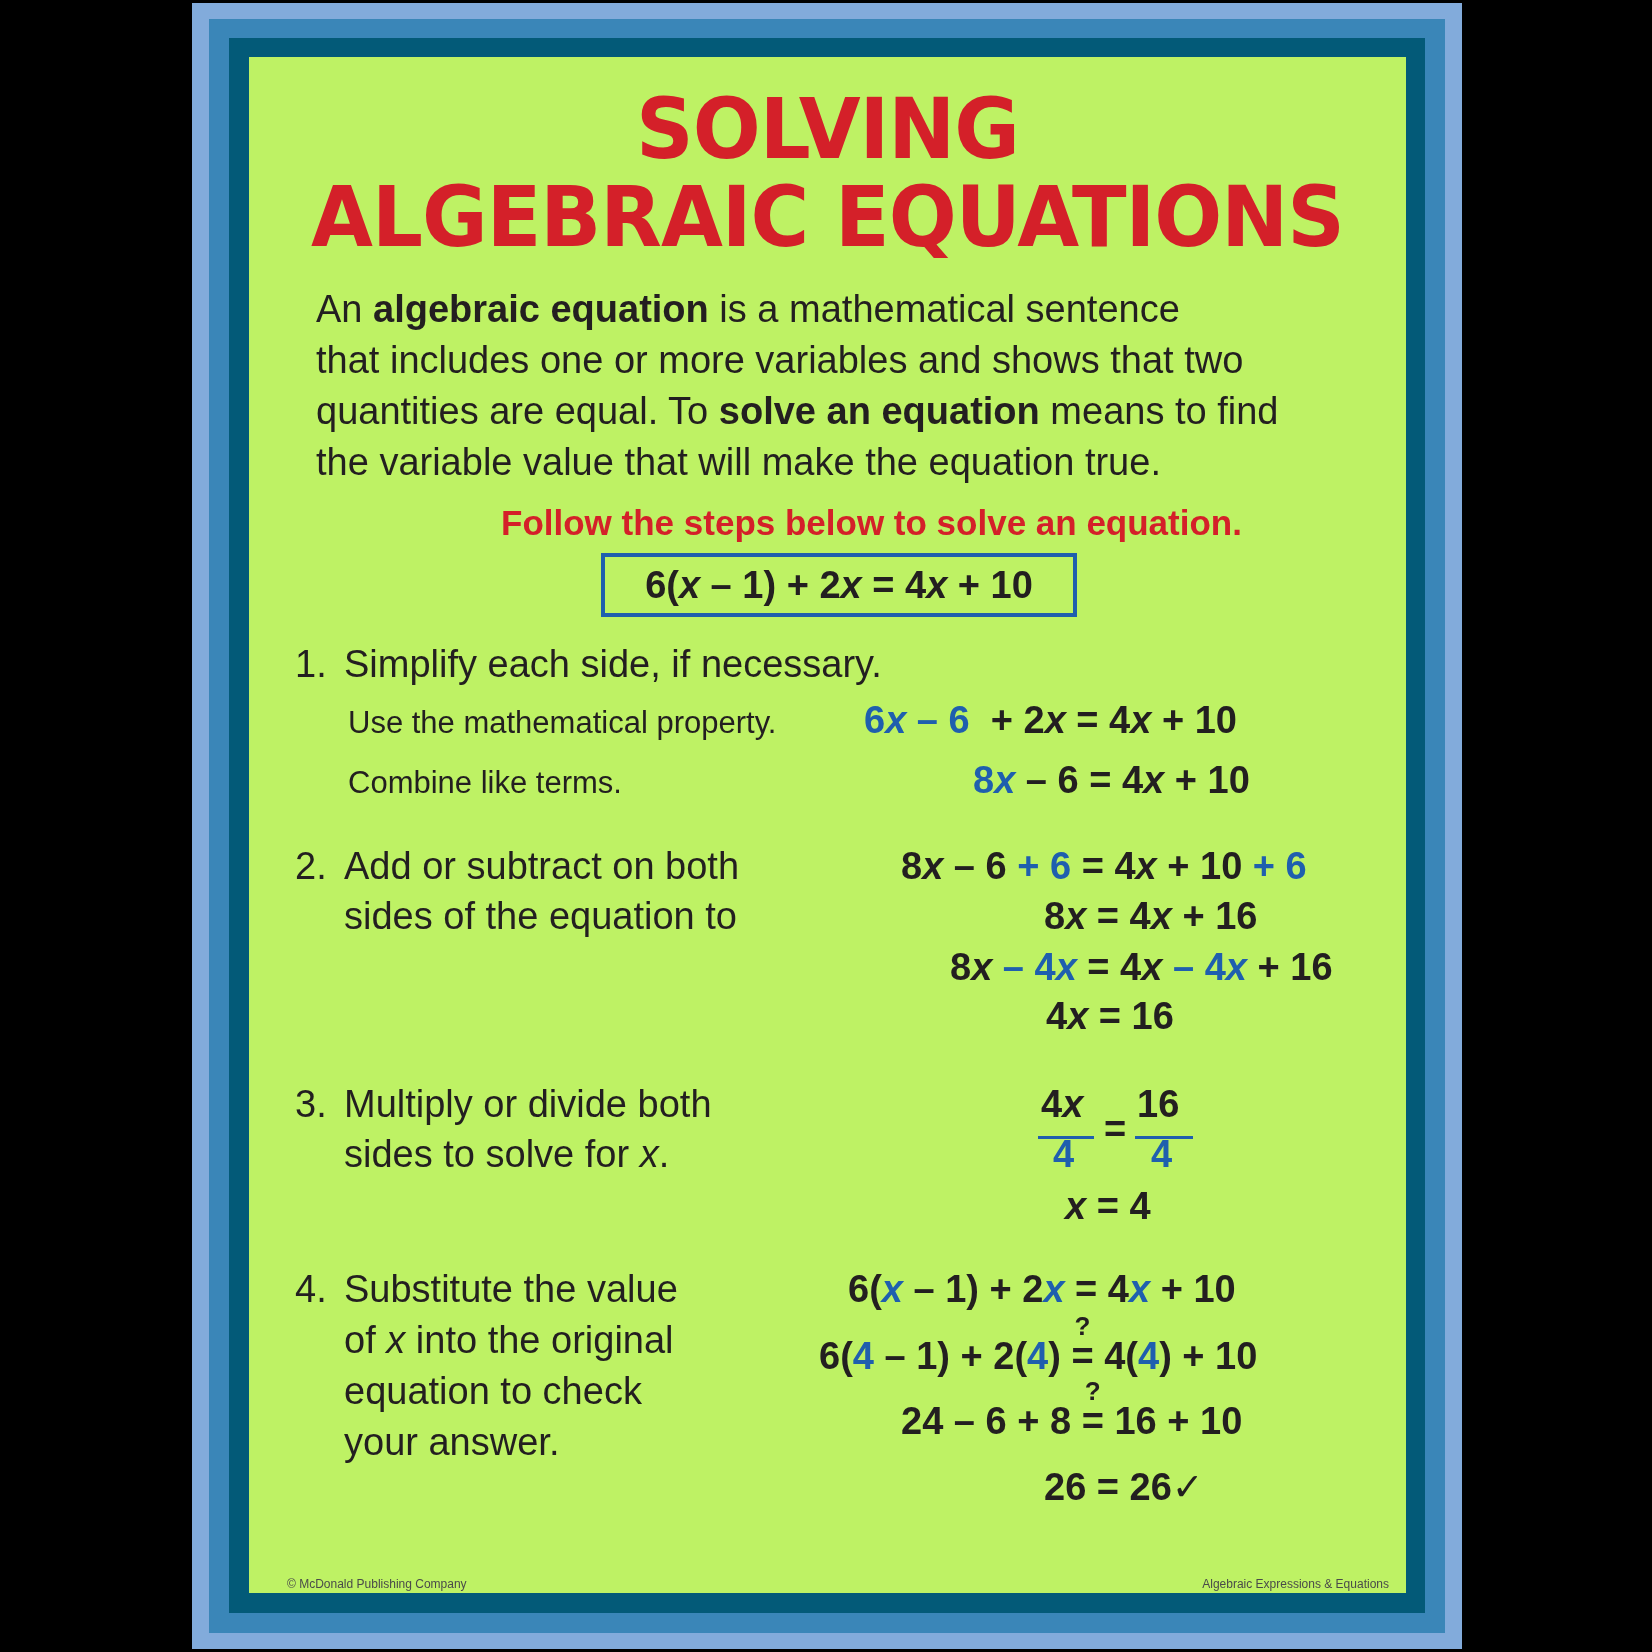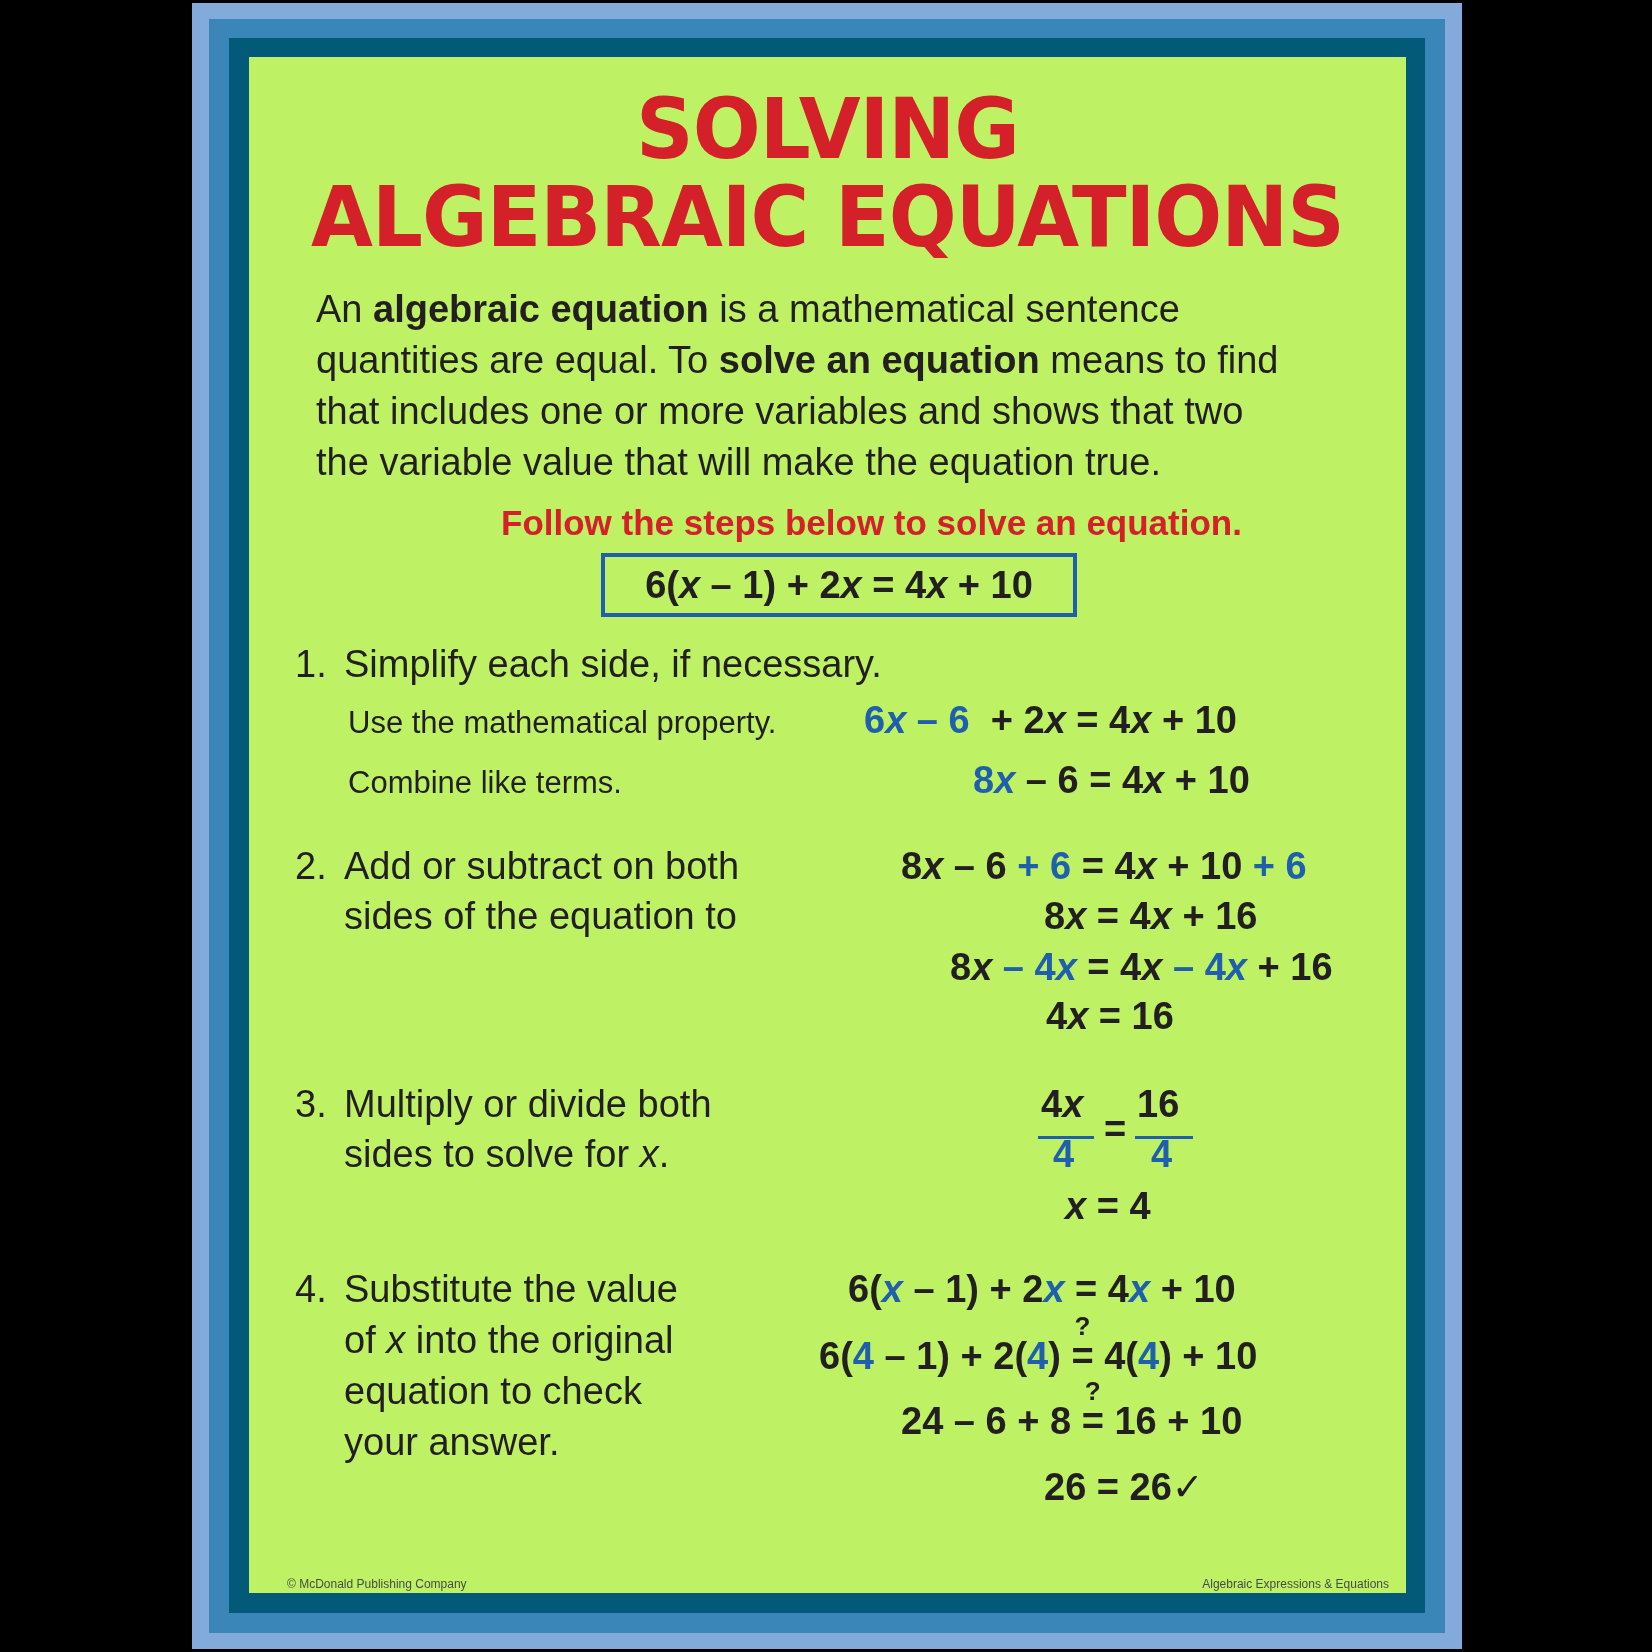--- a/index.html
+++ b/index.html
@@ -40,22 +40,22 @@
 <div class="band" id="b2"></div>
 <div class="band" id="b3"></div>
 
 <div id="page">
 
   <div class="abs title" id="title1">SOLVING</div>
   <div class="abs title" id="title2">ALGEBRAIC EQUATIONS</div>
 
   <div class="abs para" id="intro">
     <div><span>An </span><b>algebraic equation</b><span> is a mathematical sentence</span></div>
+    <div>that includes one or more variables and shows that two</div>
     <div><span>quantities are equal. To </span><b>solve an equation</b><span> means to find</span></div>
-    <div>that includes one or more variables and shows that two</div>
     <div>the variable value that will make the equation true.</div>
   </div>
 
   <div class="abs" id="follow">Follow the steps below to solve an equation.</div>
 
   <div class="abs" id="eqbox">6(<i>x</i> – 1) + 2<i>x</i> = 4<i>x</i> + 10</div>
 
   <div class="abs num" style="top:586px">1.</div>
   <div class="abs stepline" style="top:586px">Simplify each side, if necessary.</div>
   <div class="abs sub" style="top:648px">Use the mathematical property.</div>

